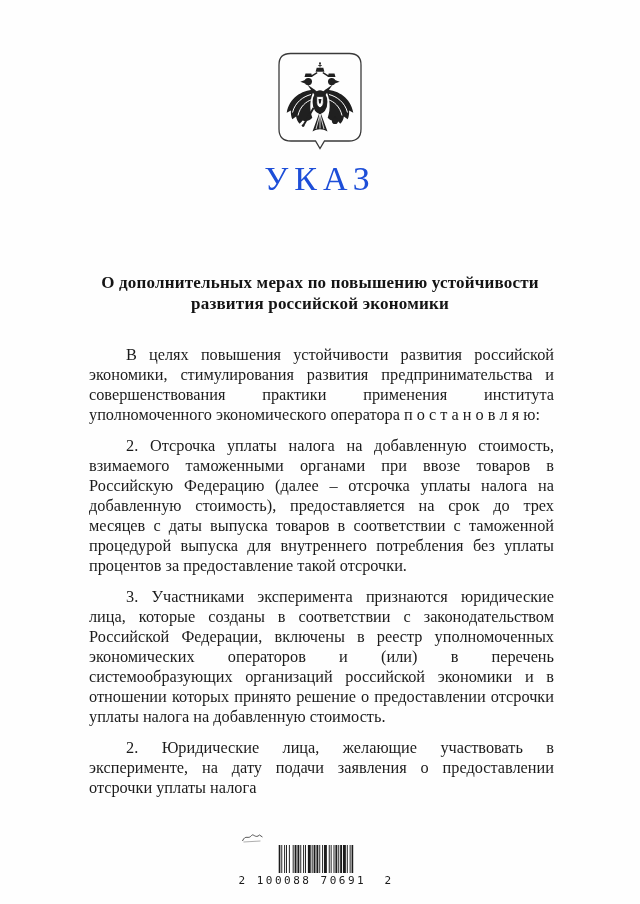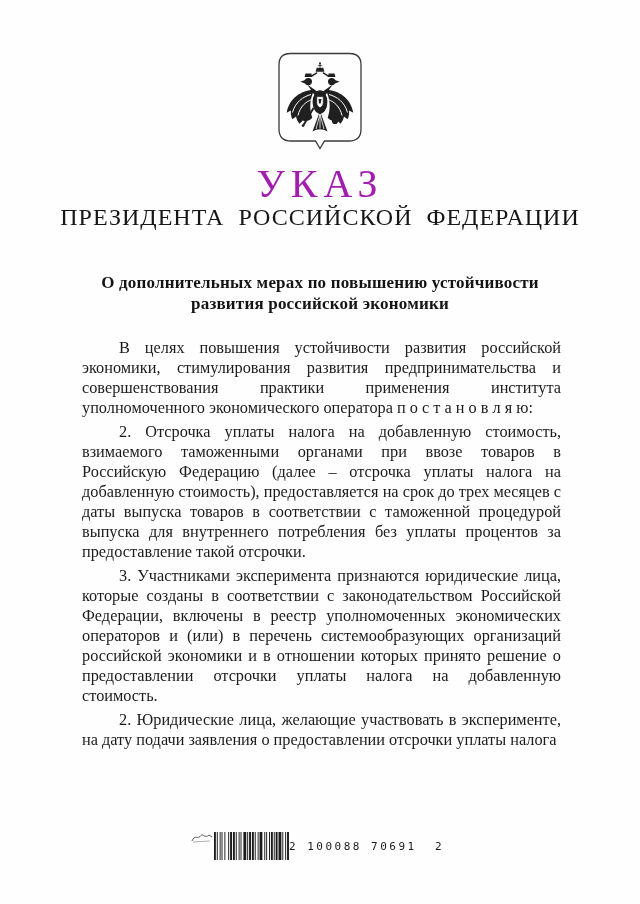--- a/index.html
+++ b/index.html
@@ -20,24 +20,24 @@
     top:52px;left:50%;
     transform:translateX(-50%);
     width:85px;height:100px;
   }
   .emblem svg{display:block;width:100%;height:100%;}
   .doc-title{
     position:absolute;
     top:160px;left:0;right:0;
     margin:0;
     text-align:center;
-    font-size:40px;
+    font-size:34px;
     font-weight:normal;
     letter-spacing:6px;
-    color:#a21caf;
+    color:#1d4ed8;
   }
   .doc-subtitle{
     position:absolute;
     top:204px;left:0;right:0;
     margin:0;
     text-align:center;
     font-size:24px;
     font-weight:normal;
     letter-spacing:1px;
     word-spacing:7px;
@@ -57,29 +57,30 @@
   .doc-body{
     position:absolute;
     top:334px;left:78px;
     width:487px;
     font-size:16.3px;
     line-height:20px;
     text-align:justify;
     color:#1b1b1b;
   }
   .doc-body p{
-    margin:4px;
+    margin:11px;
     text-indent:37px;
   }
   .barcode-block{
     position:absolute;
     top:832px;left:50%;
     transform:translateX(-50%);
     margin-left:-4px;
     display:flex;
+    flex-direction:column;
     align-items:center;
   }
   .squiggle{
     align-self:flex-start;
     margin-left:2px;
     margin-bottom:2px;
   }
   .bars{display:block;}
   .barcode-digits{
     margin-top:1px;
@@ -143,21 +144,20 @@
         <path d="M50.5,47.5 C56.5,49.5 62.5,54.5 64.5,63.5"></path>
         <path d="M42.5,62 L38.5,77 M42.5,62 L42.5,76.5 M42.5,62 L46.5,77" stroke-width="0.8"></path>
       </g>
 
       <path d="M39.2,44.6 H45.8 V50.6 C45.8,53.2 44.6,54.9 42.5,55.8 C40.4,54.9 39.2,53.2 39.2,50.6 Z" fill="#fefefe" stroke="#202020" stroke-width="0.8"></path>
       <path d="M41,47 L44,47 L43.2,51.6 L41.6,51.6 Z" fill="#202020"></path>
     </svg>
   </div>
 
   <h1 class="doc-title">УКАЗ</h1>
-  <h2 class="doc-subtitle">ПРЕЗИДЕНТА РОССИЙСКОЙ ФЕДЕРАЦИИ</h2>
   <h3 class="doc-heading">О дополнительных мерах по повышению устойчивости развития российской экономики</h3>
 
   <div class="doc-body">
       <p>В целях повышения устойчивости развития российской экономики, стимулирования развития предпринимательства и совершенствования практики применения института уполномоченного экономического оператора п о с т а н о в л я ю:</p>
       <p>2. Отсрочка уплаты налога на добавленную стоимость, взимаемого таможенными органами при ввозе товаров в Российскую Федерацию (далее – отсрочка уплаты налога на добавленную стоимость), предоставляется на срок до трех месяцев с даты выпуска товаров в соответствии с таможенной процедурой выпуска для внутреннего потребления без уплаты процентов за предоставление такой отсрочки.</p>
       <p>3. Участниками эксперимента признаются юридические лица, которые созданы в соответствии с законодательством Российской Федерации, включены в реестр уполномоченных экономических операторов и (или) в перечень системообразующих организаций российской экономики и в отношении которых принято решение о предоставлении отсрочки уплаты налога на добавленную стоимость.</p>
       <p>2. Юридические лица, желающие участвовать в эксперименте, на дату подачи заявления о предоставлении отсрочки уплаты налога</p>
     </div>
 
   <div class="barcode-block">

